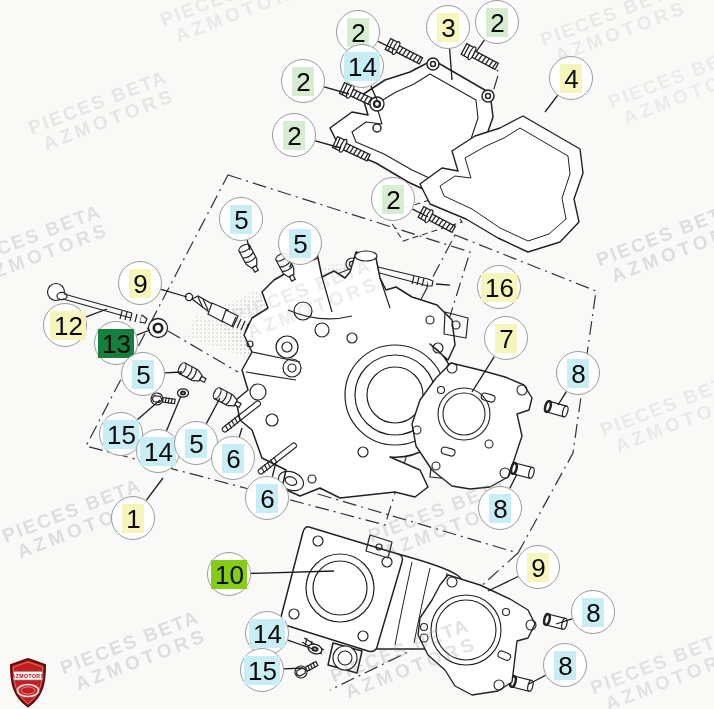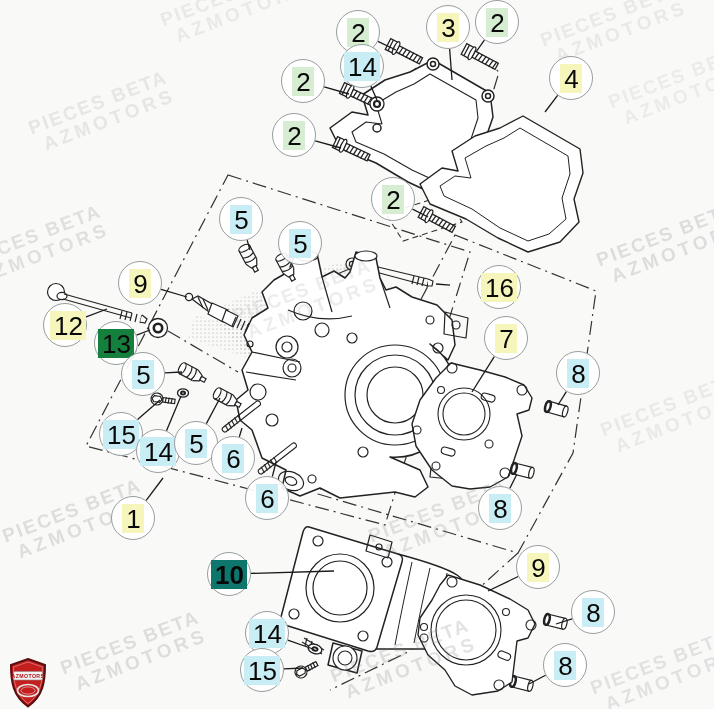--- a/index.html
+++ b/index.html
@@ -480,21 +480,21 @@
       <div class="callout" style="left: 245px; top: 476px;">
         <span class="num" style="background-color: rgb(201, 237, 244);">6</span>
       </div>
       <div class="callout" style="left: 478px; top: 486px;">
         <span class="num" style="background-color: rgb(201, 237, 244);">8</span>
       </div>
       <div class="callout" style="left: 111px; top: 496px;">
         <span class="num" style="background-color: rgb(246, 246, 188);">1</span>
       </div>
       <div class="callout" style="left: 207px; top: 552px;">
-        <span class="num" style="background-color: #0f766e; font-weight: bold;">10</span>
+        <span class="num" style="background-color: #84cc16;">10</span>
       </div>
       <div class="callout" style="left: 516px; top: 545px;">
         <span class="num" style="background-color: rgb(246, 246, 188);">9</span>
       </div>
       <div class="callout" style="left: 571px; top: 590px;">
         <span class="num" style="background-color: rgb(201, 237, 244);">8</span>
       </div>
       <div class="callout" style="left: 245px; top: 611px;">
         <span class="num" style="background-color: rgb(201, 237, 244);">14</span>
       </div>

